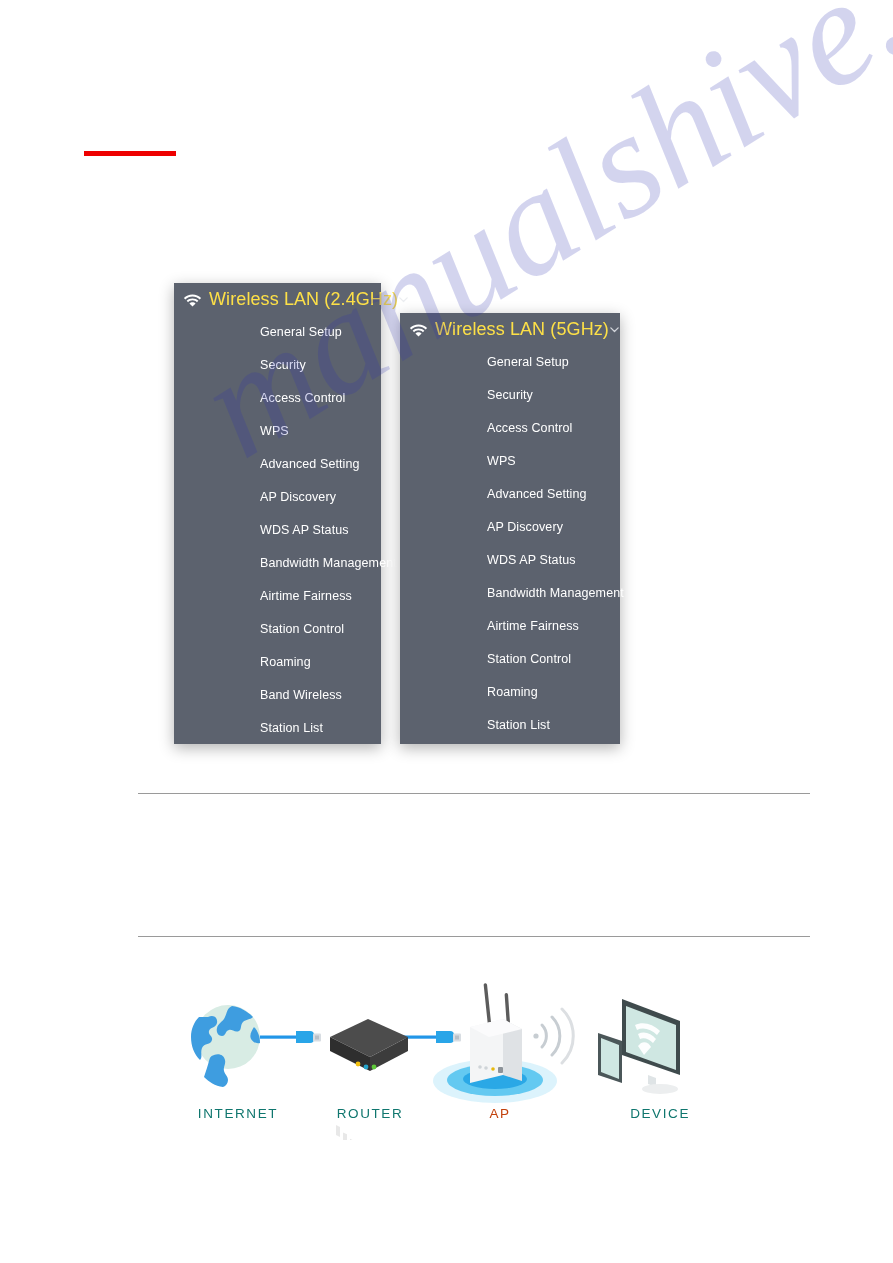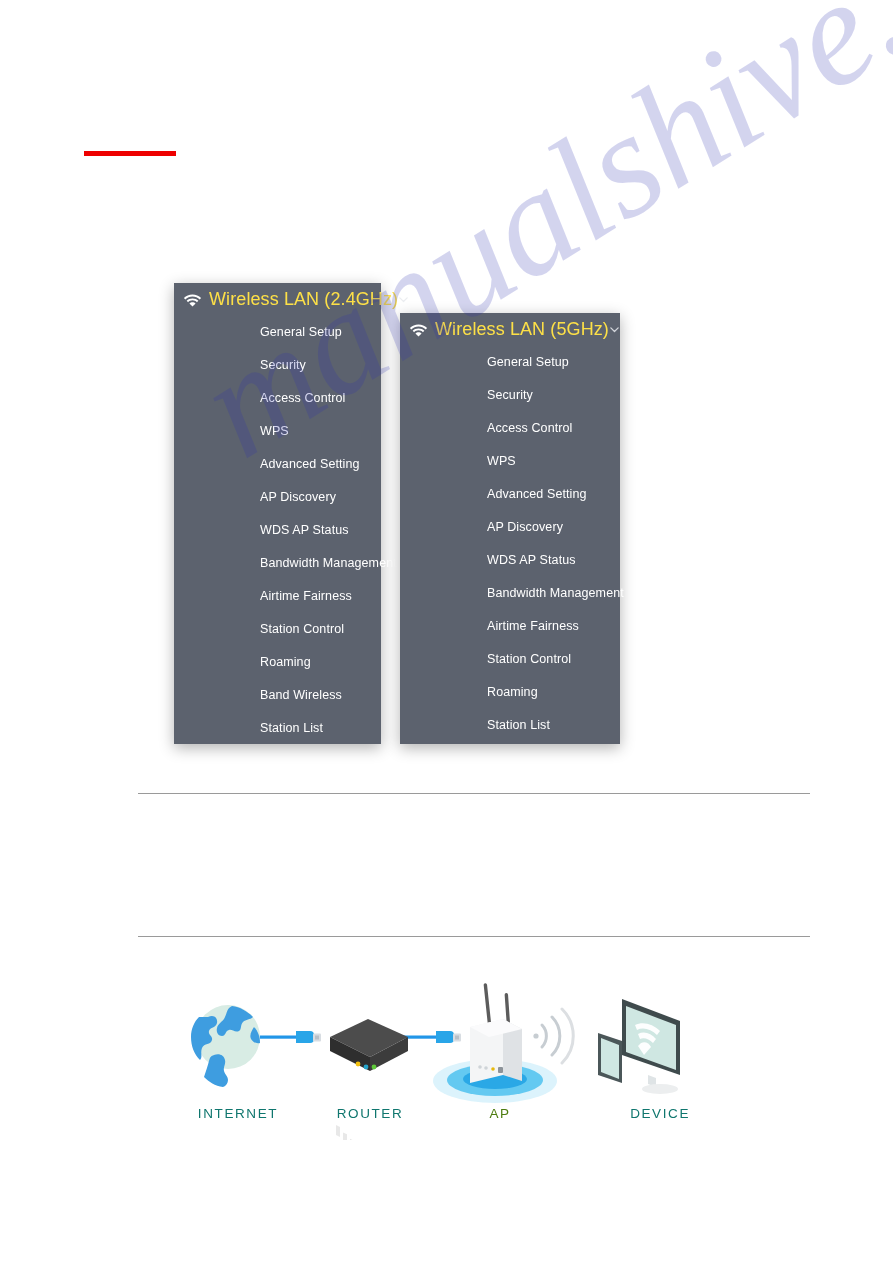--- a/index.html
+++ b/index.html
@@ -156,21 +156,21 @@
   .topo-label {
     position: absolute;
     font-size: 13.5px;
     letter-spacing: 1.6px;
     color: #0f766e;
     white-space: nowrap;
     text-align: center;
   }
   .topo-label.lbl-internet { left: 8px;   width: 120px; }
   .topo-label.lbl-router   { left: 140px; width: 120px; }
-  .topo-label.lbl-ap       { left: 270px; width: 120px; color: #4d7c0f; }
+  .topo-label.lbl-ap       { left: 270px; width: 120px; color: #c2410c; }
   .topo-label.lbl-device   { left: 400px; width: 120px; text-align: right; }
 </style>
 </head>
 <body>
 
 <div class="red-rule"></div>
 
 <div class="menu-panel p1">
   <div class="menu-header">
     <svg class="wifi-icon" viewBox="0 0 24 19">

